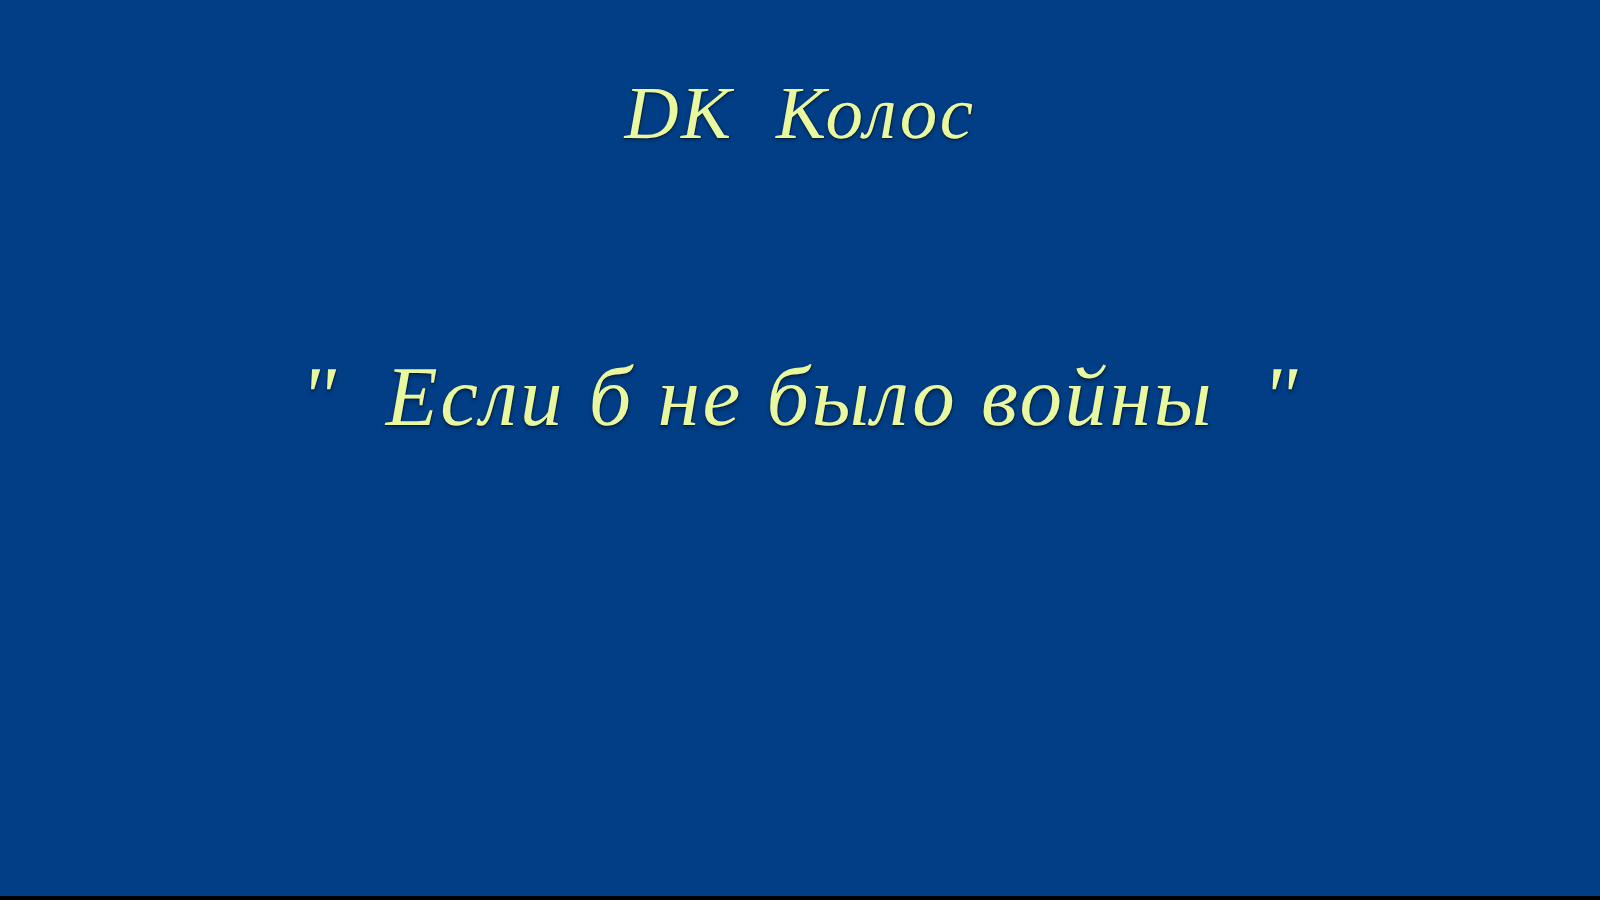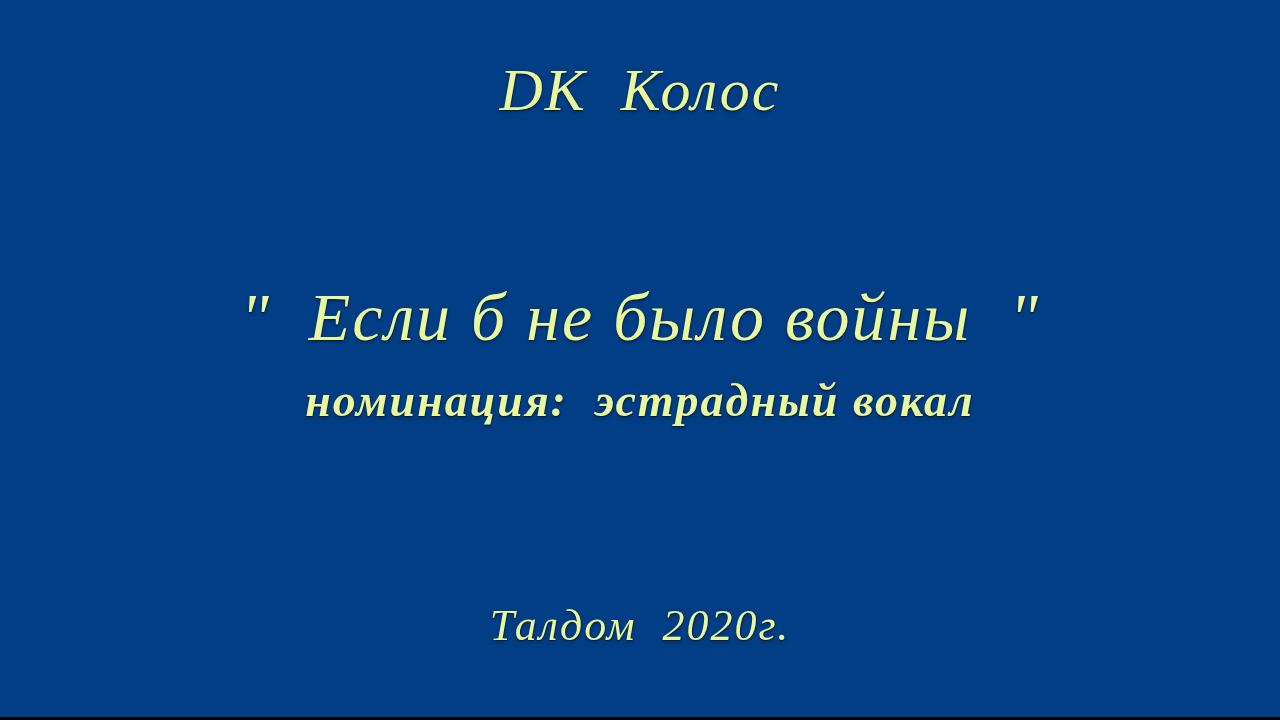--- a/index.html
+++ b/index.html
@@ -99,21 +99,19 @@
 
 <div id="screen">
 
   <div id="video-frame">
 
     <div class="slide-text" id="line-venue">DK  Колос</div>
 
 
     <div class="slide-text" id="line-song">"  Если б не было войны  "</div>
 
-    <div class="slide-text" id="line-nomination">номинация:  эстрадный вокал</div>
 
-    <div class="slide-text" id="line-place-year">Талдом  2020г.</div>
 
   </div>
 
   <div id="letterbox-bottom"></div>
 
 </div>
 
 </body></html>

